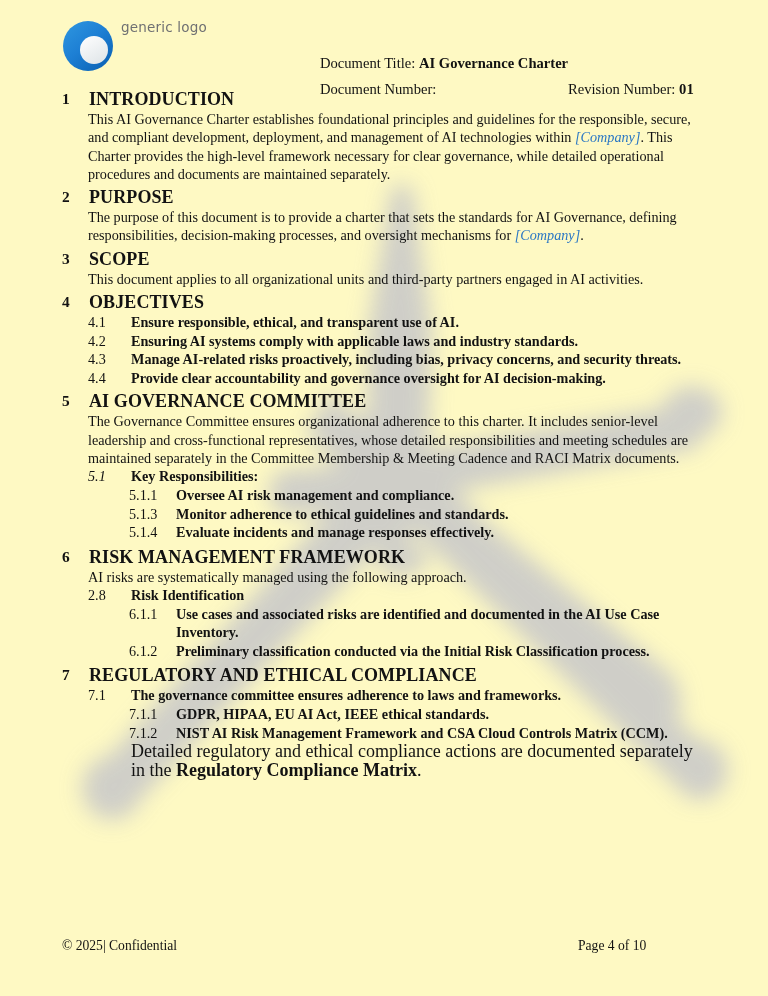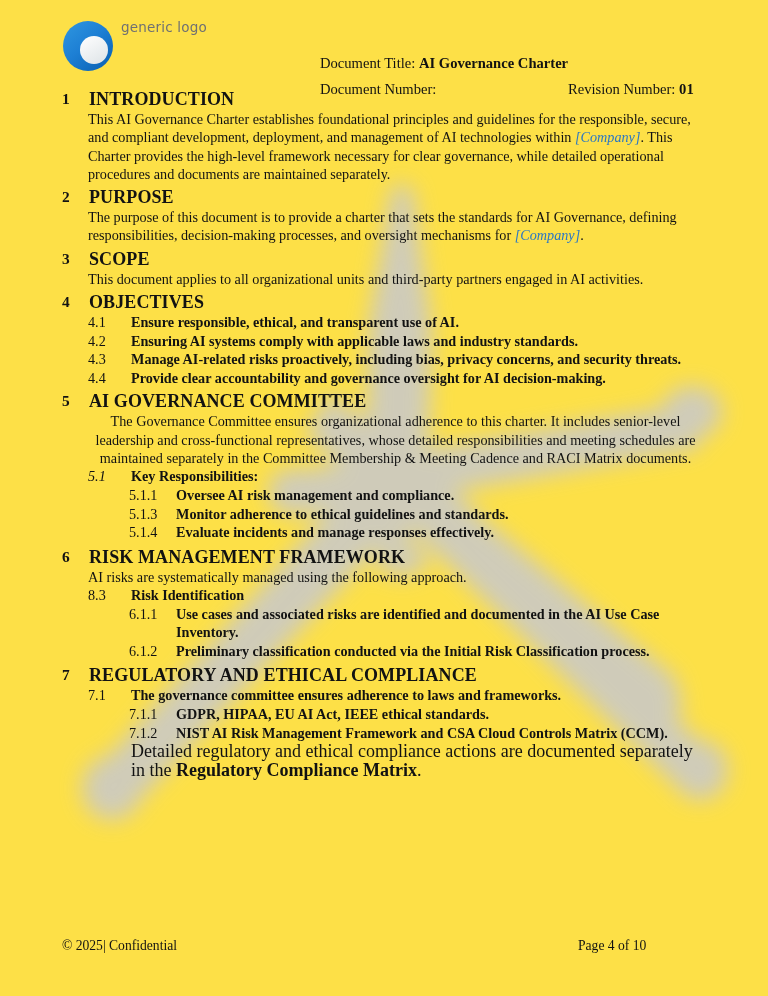--- a/index.html
+++ b/index.html
@@ -5,21 +5,21 @@
 <style>
   html, body {
     margin: 0;
     padding: 0;
     background: #8a8a8a;
   }
   .page {
     position: relative;
     width: 768px;
     height: 996px;
-    background: #fde047;
+    background: #fef9c3;
     overflow: hidden;
     font-family: "Liberation Serif", "DejaVu Serif", serif;
     color: #121212;
     box-sizing: border-box;
   }
 
   
   .watermark {
     position: absolute;
     left: 0;
@@ -132,21 +132,21 @@
     white-space: nowrap;
   }
 
   .para {
     margin: 0;
     padding: 0 64px 0 88px;
     font-size: 14.2px;
     line-height: 18.3px;
     text-align: left;
   }
-  .para.tight { padding-right: 65px; text-align: center; }
+  .para.tight { padding-right: 65px; }
 
   .lvl2 {
     position: relative;
     margin: 0;
     padding: 0 64px 0 131px;
     font-size: 14.2px;
     line-height: 18.6px;
     font-weight: bold;
   }
   .lvl2 .num {
@@ -323,21 +323,21 @@
     <p class="lvl3"><span class="num">5.1.1</span><span>Oversee AI risk management and compliance.</span></p>
     <p class="lvl3"><span class="num">5.1.3</span><span>Monitor adherence to ethical guidelines and standards.</span></p>
     <p class="lvl3"><span class="num">5.1.4</span><span>Evaluate incidents and manage responses effectively.</span></p>
     <div class="gap3"></div>
 
     <div class="h1row">
       <span class="h1num">6</span>
       <span class="h1txt">RISK MANAGEMENT FRAMEWORK</span>
     </div>
     <p class="para">AI risks are systematically managed using the following approach.</p>
-    <p class="lvl2"><span class="num">8.3</span><span>Risk Identification</span></p>
+    <p class="lvl2"><span class="num">2.8</span><span>Risk Identification</span></p>
     <p class="lvl3"><span class="num">6.1.1</span><span>Use cases and associated risks are identified and documented in the AI Use Case Inventory.</span></p>
     <p class="lvl3"><span class="num">6.1.2</span><span>Preliminary classification conducted via the Initial Risk Classification process.</span></p>
     <div class="gap3"></div>
 
     <div class="h1row">
       <span class="h1num">7</span>
       <span class="h1txt">REGULATORY AND ETHICAL COMPLIANCE</span>
     </div>
     <p class="lvl2"><span class="num">7.1</span><span>The governance committee ensures adherence to laws and frameworks.</span></p>
     <p class="lvl3"><span class="num">7.1.1</span><span>GDPR, HIPAA, EU AI Act, IEEE ethical standards.</span></p>

